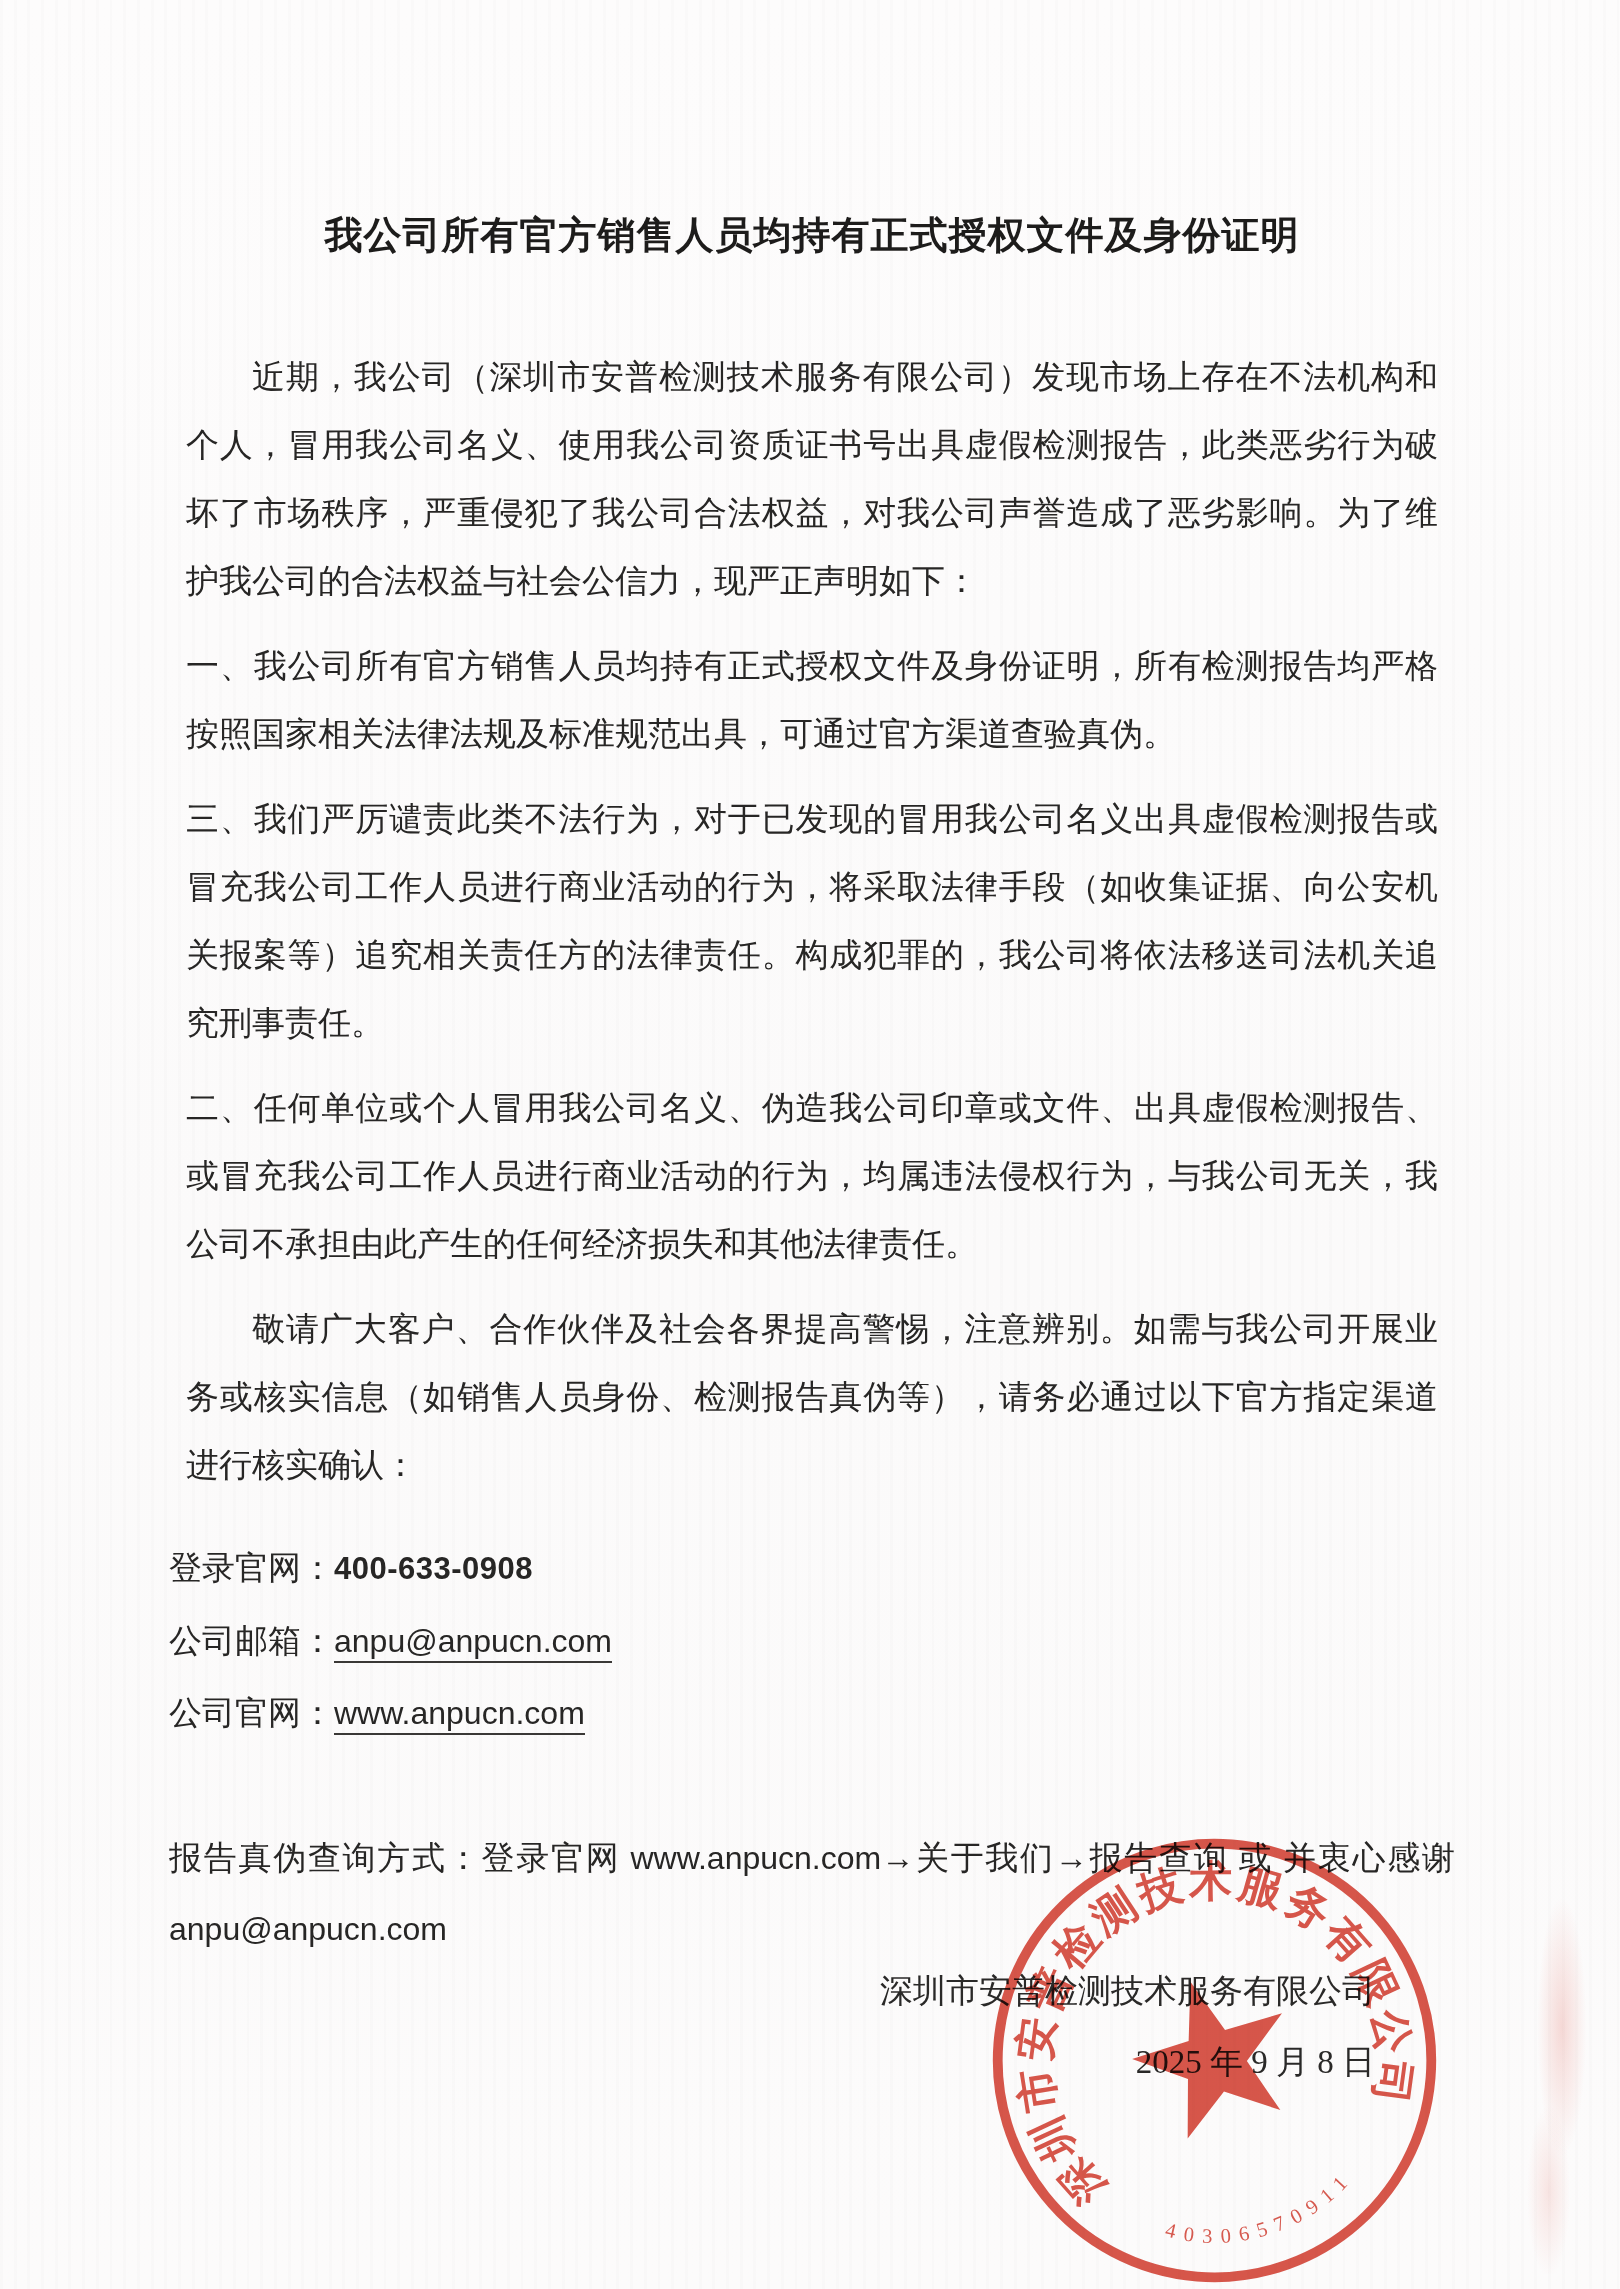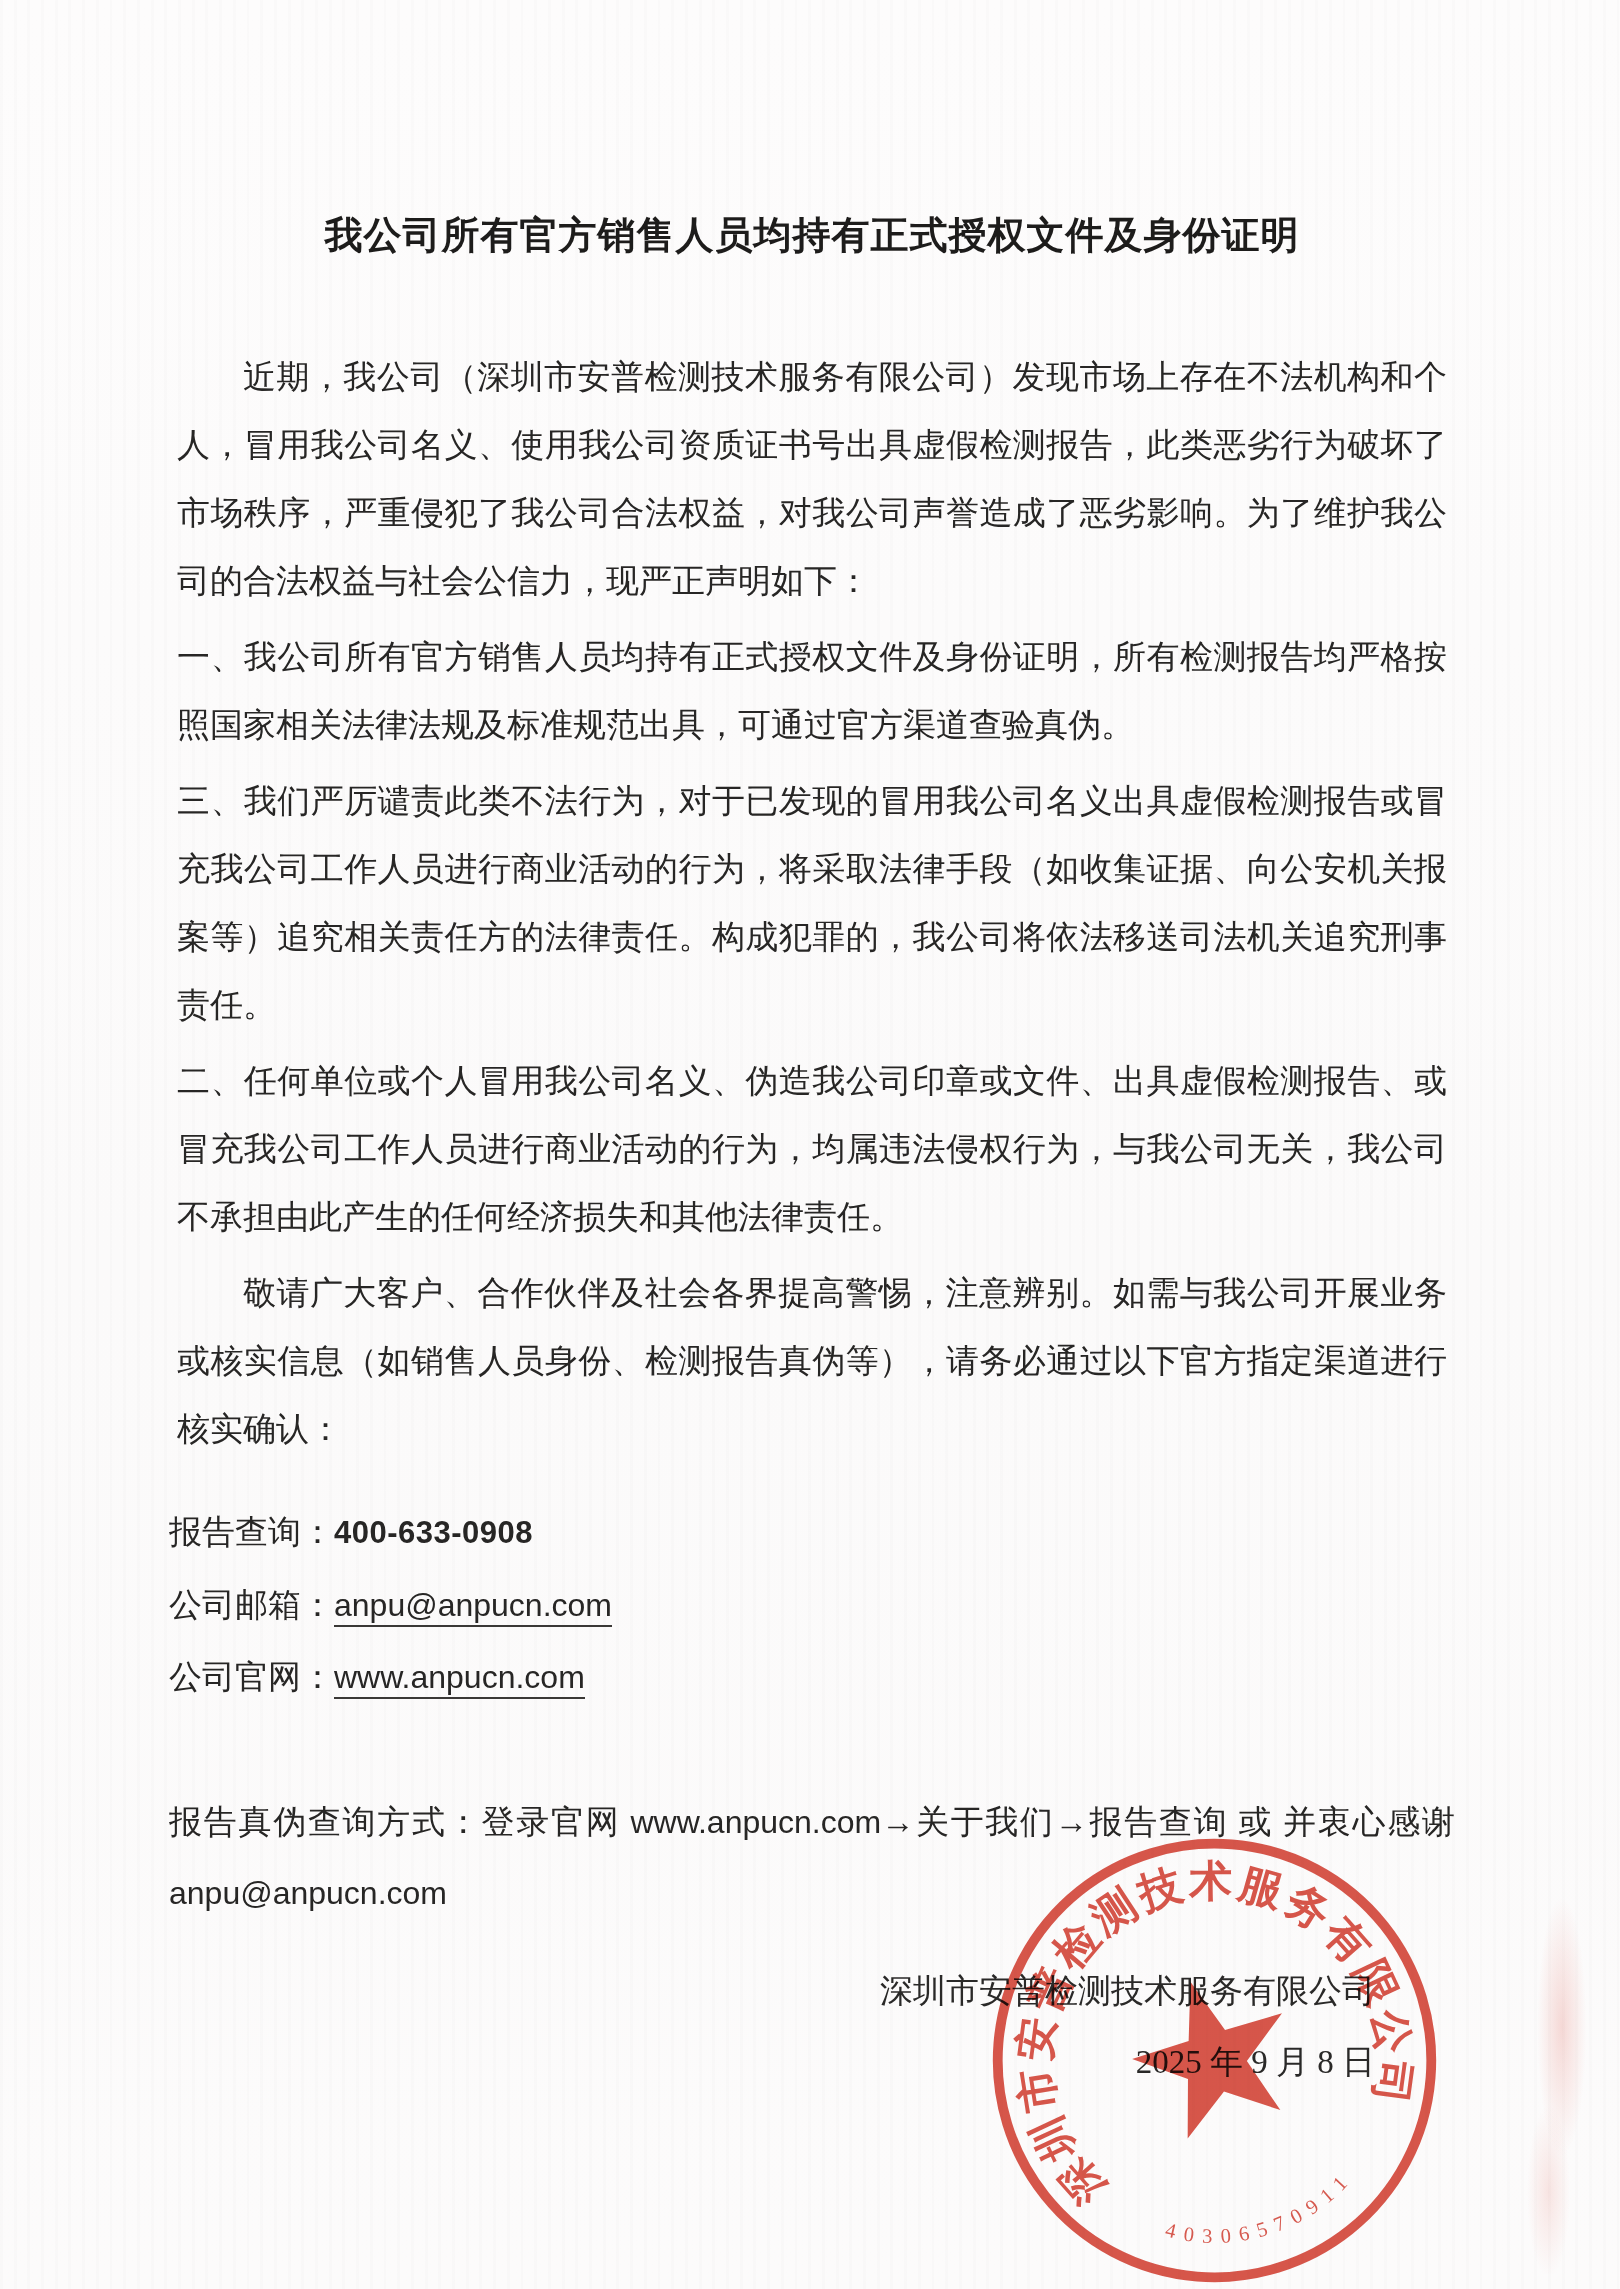--- a/index.html
+++ b/index.html
@@ -23,21 +23,21 @@
     font-weight: 700;
     letter-spacing: 1px;
     color: #1d1c1b;
   }
   .body-block {
     margin-top: 82px;
     font-size: 33px;
     line-height: 68px;
     text-align: justify;
   }
-  .body-block p { margin: 8px; }
+  .body-block p { margin: 17px; }
   p.indent { text-indent: 2em; }
   .contacts { margin-top: 33px; font-size: 33px; }
   .contact-row { line-height: 72px; }
   .sans { font-family: "Liberation Sans", "DejaVu Sans", sans-serif; }
   .phone-num { font-weight: 700; font-size: 31px; letter-spacing: 0.5px; }
   .latin-val { font-size: 32px; }
   .underlined {
     display: inline-block;
     line-height: 1.15;
     border-bottom: 2.9px solid #3a3836;
@@ -91,21 +91,21 @@
     <div class="body-block">
       <p class="indent">近期，我公司（深圳市安普检测技术服务有限公司）发现市场上存在不法机构和个人，冒用我公司名义、使用我公司资质证书号出具虚假检测报告，此类恶劣行为破坏了市场秩序，严重侵犯了我公司合法权益，对我公司声誉造成了恶劣影响。为了维护我公司的合法权益与社会公信力，现严正声明如下：</p>
       <p>一、我公司所有官方销售人员均持有正式授权文件及身份证明，所有检测报告均严格按照国家相关法律法规及标准规范出具，可通过官方渠道查验真伪。</p>
       <p>三、我们严厉谴责此类不法行为，对于已发现的冒用我公司名义出具虚假检测报告或冒充我公司工作人员进行商业活动的行为，将采取法律手段（如收集证据、向公安机关报案等）追究相关责任方的法律责任。构成犯罪的，我公司将依法移送司法机关追究刑事责任。</p>
       <p>二、任何单位或个人冒用我公司名义、伪造我公司印章或文件、出具虚假检测报告、或冒充我公司工作人员进行商业活动的行为，均属违法侵权行为，与我公司无关，我公司不承担由此产生的任何经济损失和其他法律责任。</p>
       <p class="indent">敬请广大客户、合作伙伴及社会各界提高警惕，注意辨别。如需与我公司开展业务或核实信息（如销售人员身份、检测报告真伪等），请务必通过以下官方指定渠道进行核实确认：</p>
     </div>
 
     <div class="contacts">
       <div class="contact-row">
-        <span>报告查询：</span><span class="sans phone-num">400-633-0908</span>
+        <span>登录官网：</span><span class="sans phone-num">400-633-0908</span>
       </div>
       <div class="contact-row">
         <span>公司邮箱：</span><span class="sans latin-val underlined">anpu@anpucn.com</span>
       </div>
       <div class="contact-row">
         <span>公司官网：</span><span class="sans latin-val underlined">www.anpucn.com</span>
       </div>
     </div>
 
     <div class="verify-block">

